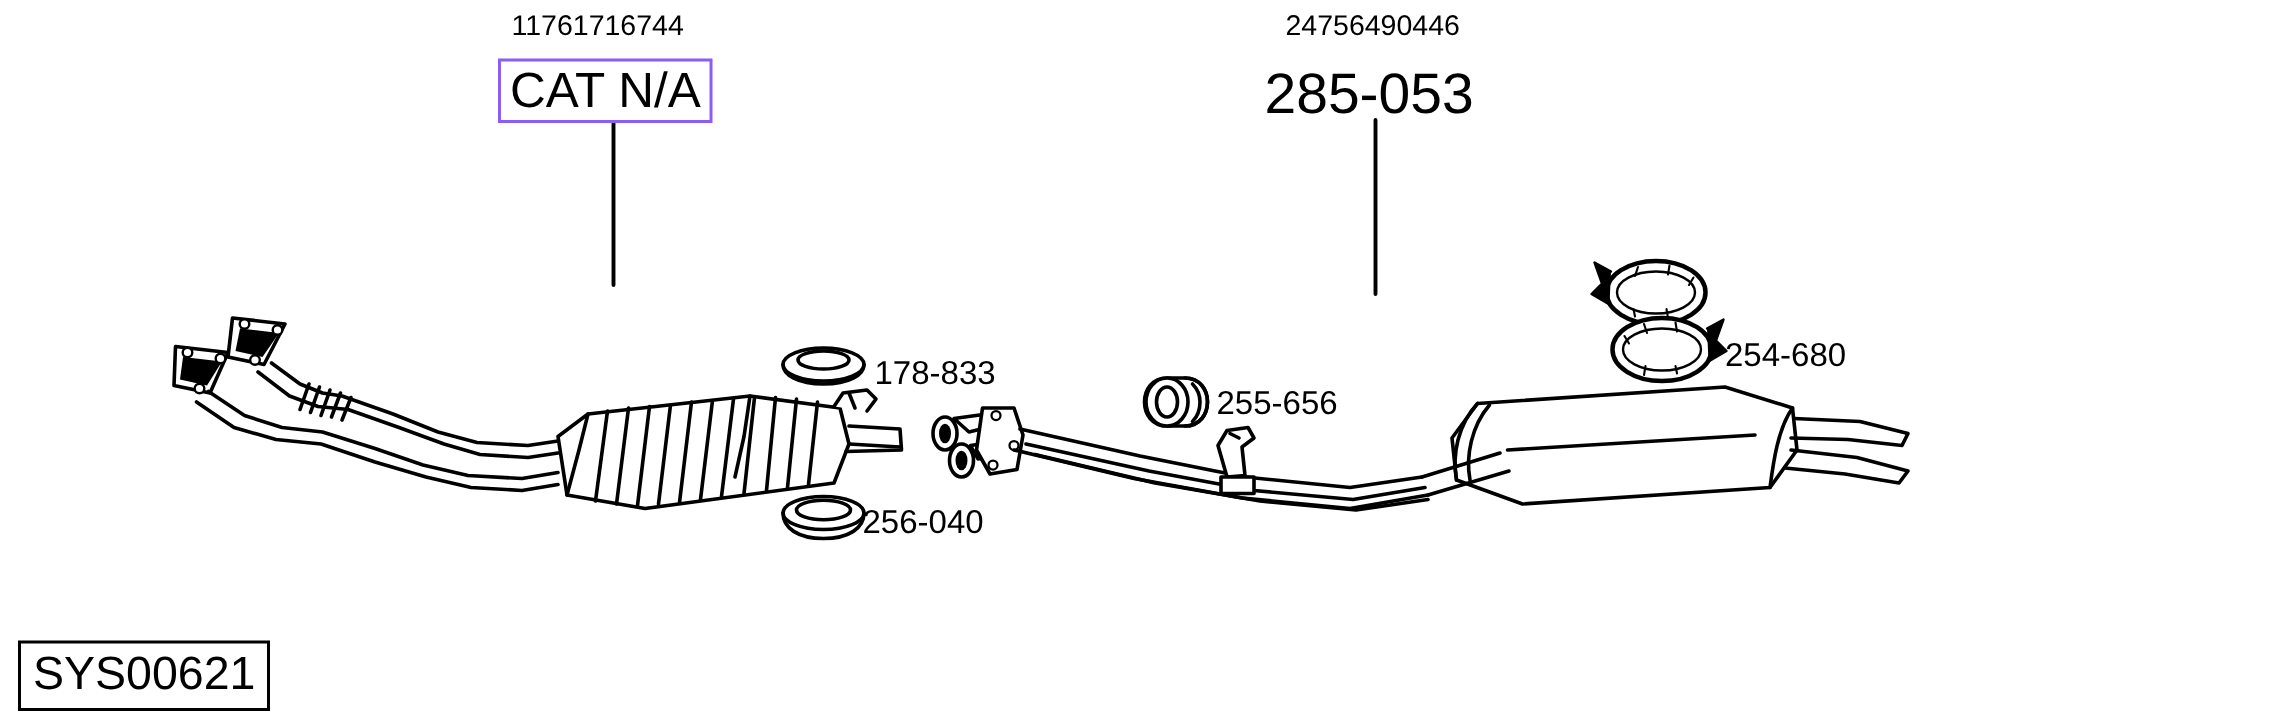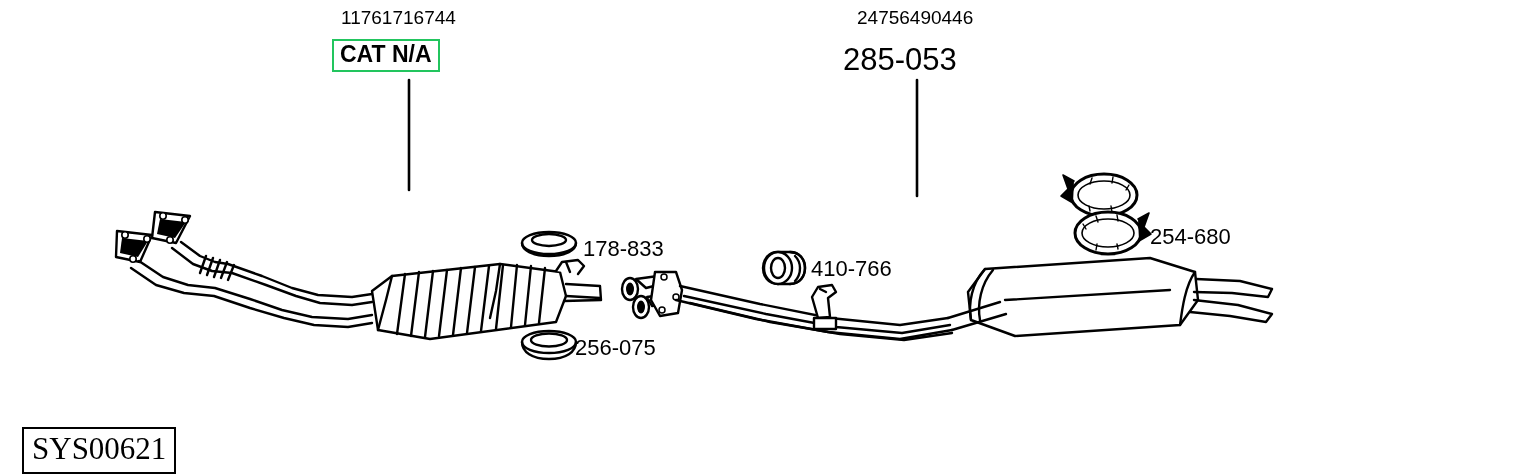--- a/index.html
+++ b/index.html
@@ -7,27 +7,26 @@
     width:1530px;height:474px;position:relative;overflow:hidden;
     font-family:"Liberation Sans", sans-serif;
     color:#000000;
   }
   .stage{position:absolute;left:0;top:0;width:1530px;height:426px;}
   .svgroot{position:absolute;left:0;top:0;width:1530px;height:474px;}
 
   .lbl{position:absolute;white-space:nowrap;color:#000;line-height:1;}
 
   .partnum-small{font-size:19px;letter-spacing:0px;}
-  .partnum-big{font-size:31px;}
+  .partnum-big{font-size:38px;}
   .boxed{
-    border:2px solid #22c55e;
+    border:2px solid #8b5cf6;
     padding:2px 6px 4px 6px;
-    font-size:23px;
+    font-size:33px;
     background:#fff;
-    font-weight:bold;
   }
   .itemlabel{font-size:22px;}
   .syscode{
     position:absolute;
     border:2px solid #000;
     padding:2px 8px 5px 8px;
     font-size:31px;
     background:#fff;
     white-space:nowrap;
   }
@@ -180,21 +179,21 @@
   <div class="lbl partnum-small" style="left:341px; top:8px;">11761716744</div>
 
   <div class="lbl boxed" style="left:332px; top:39px;">CAT N/A</div>
 
   <div class="lbl partnum-small" style="left:857px; top:8px;">24756490446</div>
 
   <div class="lbl partnum-big" style="left:843px; top:44px;">285-053</div>
 
   <div class="lbl itemlabel" style="left:583px; top:238px;">178-833</div>
 
-  <div class="lbl itemlabel" style="left:575px; top:337px;">256-075</div>
+  <div class="lbl itemlabel" style="left:575px; top:337px;">256-040</div>
 
-  <div class="lbl itemlabel" style="left:811px; top:258px;">410-766</div>
+  <div class="lbl itemlabel" style="left:811px; top:258px;">255-656</div>
 
   <div class="lbl itemlabel" style="left:1150px; top:226px;">254-680</div>
 
-  <div class="syscode" style="left:22px; top:427px;font-family:Liberation Serif, serif;">SYS00621</div>
+  <div class="syscode" style="left:12px; top:427px;">SYS00621</div>
 
 </div>
 
 </body></html>

